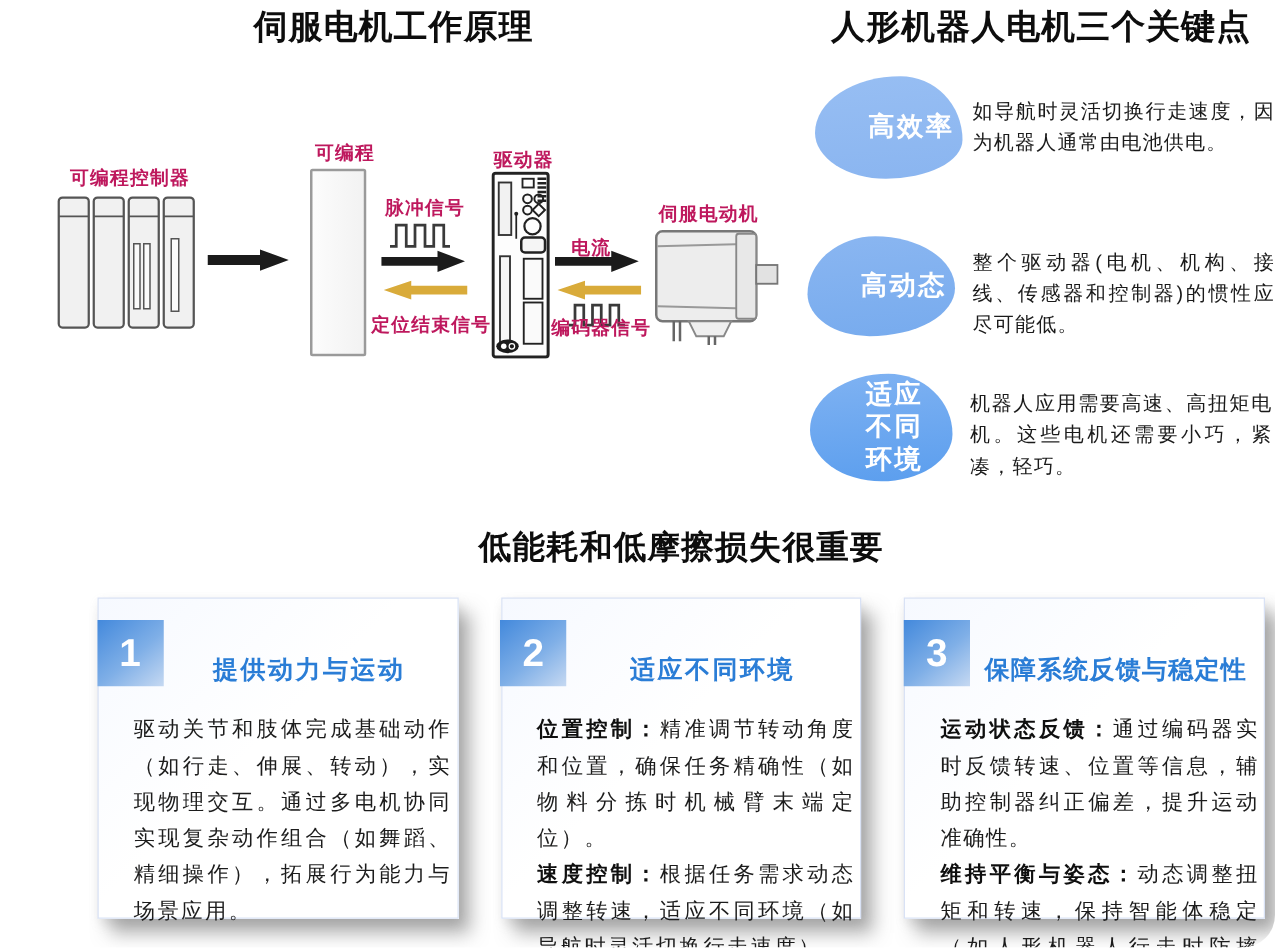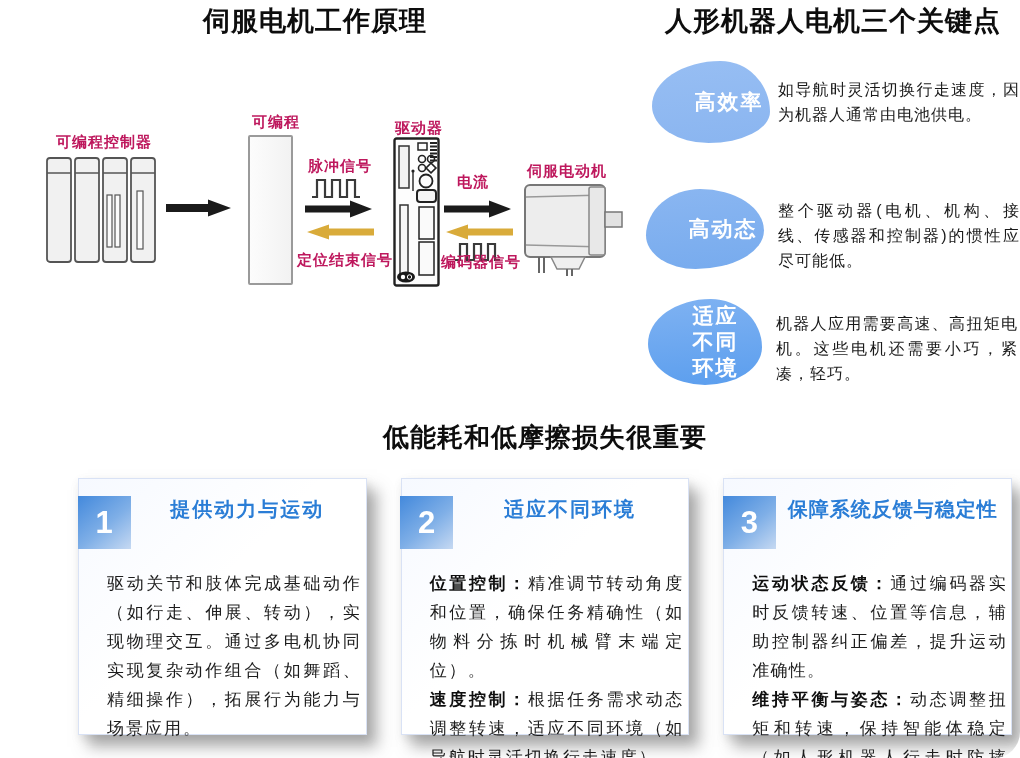--- a/index.html
+++ b/index.html
@@ -22,21 +22,21 @@
   .prog-lbl{left:222px;top:8px;width:46px;}
   .prog-rect{position:absolute;left:218px;top:30px;width:45px;height:150px;border:2px solid #9a9a9a;border-radius:2px;
     background:linear-gradient(90deg,#fcfcfc,#f2f2f2);box-sizing:border-box;}
   .pulse-lbl{left:278px;top:52px;width:60px;}
   .wave1{position:absolute;left:281px;top:72px;}
   .arrow2{left:275px;top:95px;}
   .arrow3y{left:276px;top:119px;}
   .pos-lbl{left:267px;top:146px;width:92px;}
   .drv-lbl{left:365px;top:14px;width:48px;}
   .driver-svg{position:absolute;left:363px;top:32px;}
-  .cur-lbl{left:427px;top:68px;width:32px;}
+  .cur-lbl{left:427px;top:84px;width:32px;}
   .arrow4{left:414px;top:95px;}
   .arrow5y{left:415px;top:119px;}
   .wave2{position:absolute;left:424px;top:136px;}
   .enc-lbl{left:411px;top:148px;width:79px;}
   .motor-lbl{left:497px;top:57px;width:80px;}
   .motor-svg{position:absolute;left:493px;top:74px;}
   
   .key-points{position:absolute;left:645px;top:48px;width:375px;height:365px;}
   .blob{position:absolute;display:flex;align-items:center;justify-content:center;text-align:right;
     color:#ffffff;font-weight:bold;font-size:21px;line-height:26px;letter-spacing:2px;}
@@ -52,21 +52,21 @@
   .kp-text2{left:133px;top:150px;}
   .kp-text3{left:131px;top:263px;}
   
   .cards{position:absolute;left:78px;top:478px;width:934px;height:257px;display:flex;gap:34px;}
   .card{position:relative;flex:1;background:linear-gradient(135deg,#f6f9ff 0%,#ffffff 45%);
     border:1.5px solid #d9e2f5;box-sizing:border-box;
     box-shadow:10px 12px 14px rgba(95,95,95,.5), 2px 4px 8px rgba(150,150,150,.22);}
   .badge{position:absolute;left:-1.5px;top:17px;width:53px;height:53px;
     background:linear-gradient(140deg,#4389dc 0%,#7fafe7 55%,#c6d9f2 100%);
     color:#ffffff;font-size:31px;font-weight:bold;display:flex;align-items:center;justify-content:center;}
-  .card-title-row{position:absolute;left:52px;right:2px;top:17px;height:53px;display:flex;align-items:flex-start;justify-content:center;}
+  .card-title-row{position:absolute;left:52px;right:2px;top:17px;height:53px;display:flex;align-items:flex-end;justify-content:center;}
   .card-title{color:#2a7dd6;font-size:20px;font-weight:bold;letter-spacing:2px;white-space:nowrap;}
   .card-body{position:absolute;left:28px;right:4px;top:90px;margin:0;font-size:17px;line-height:29px;
     color:#1c1c1c;letter-spacing:2px;text-align:justify;}
   .card-body p{margin:0;}
   .seg-bold{font-weight:bold;color:#0f0f0f;}
 </style>
 </head>
 <body>
 
 <div class="page">

